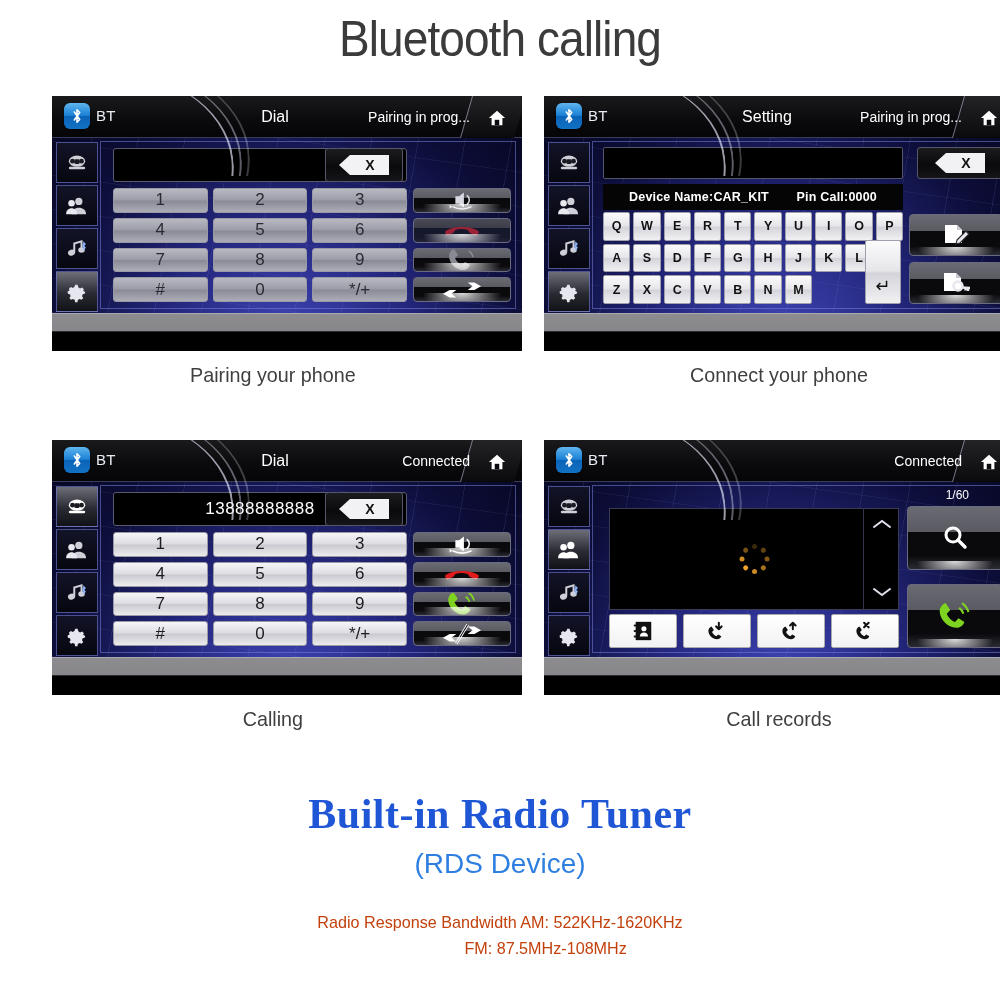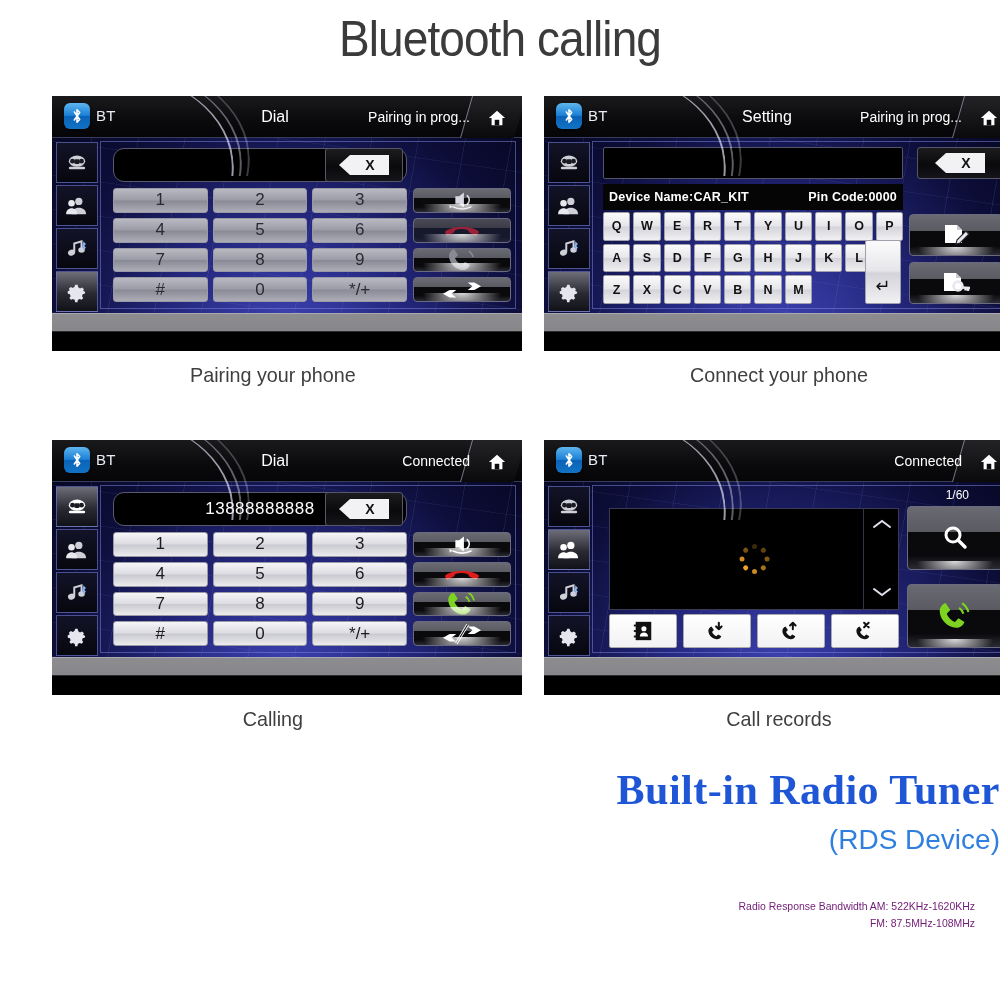--- a/index.html
+++ b/index.html
@@ -147,21 +147,21 @@
   
   .content {
     position: absolute; left: 48px; top: 45px; right: 6px; bottom: 4px;
     border: 1px solid rgba(120,130,215,.55);
     z-index: 3;
   }
 
   
   .dial-display {
     position: absolute; left: 12px; top: 6px; right: 108px; height: 34px;
-    background: #000; border: 1px solid #5a5a6e; border-radius: 11px;
+    background: #000; border: 1px solid #5a5a6e; border-radius: 3px;
     display:flex; align-items:center; justify-content:center;
   }
   .dial-number { color:#fff; font-size:17px; letter-spacing:.5px; }
   .del-btn {
     position:absolute; right:112px; top:6px; width:78px; height:34px;
     background: linear-gradient(180deg,#1c1c1f 0%, #0a0a0c 55%, #15151a 100%);
     border:1px solid #56566a; border-radius:3px;
     display:flex; align-items:center; justify-content:center;
   }
   .del-glyph{
@@ -198,21 +198,21 @@
 
   
   .kb-display{
     position:absolute; left:10px; top:5px; right:104px; height:32px;
     background:#000; border:1px solid #55556a; border-radius:2px;
   }
   .kb-info{
     position:absolute; left:10px; top:42px; right:104px; height:26px;
     background:#050505; color:#fff; font-size:12.5px; font-weight:bold;
     display:flex; align-items:center; justify-content:space-between;
-    padding:0 6px; letter-spacing:.2px;
+    padding:0 26px; letter-spacing:.2px;
   }
   .kb-rows{ position:absolute; left:10px; top:70px; right:104px; bottom:4px;
             display:flex; flex-direction:column; gap:3px; }
   .kb-row{ display:flex; gap:3px; flex:1; }
   .kb-key{
     flex:1; background: linear-gradient(180deg,#fbfbfc 0%, #e6e6ea 48%, #d3d3da 52%, #f1f1f3 100%);
     border:1px solid #a0a0ac; border-radius:2px;
     display:flex; align-items:center; justify-content:center;
     color:#111; font-size:12.5px; font-weight:bold;
   }
@@ -251,27 +251,27 @@
              display:flex; gap:6px; }
   .rec-tab{
     flex:1; background: linear-gradient(180deg,#ffffff 0%, #f2f2f4 100%);
     border:1px solid #aaa; border-radius:2px;
     display:flex; align-items:center; justify-content:center;
   }
   .rec-actions{ position:absolute; right:4px; top:20px; bottom:4px; width:96px;
                 display:flex; flex-direction:column; gap:14px; }
 
   
-  .radio-block { position:absolute; left:0; right:0; top:766px; text-align:right; }
+  .radio-block { position:absolute; left:0; right:0; top:790px; text-align:center; }
   .radio-title {
     font-family: "Liberation Serif", serif;
     font-weight: bold; font-size: 42px; color:#1f56d6; letter-spacing:.5px;
   }
   .radio-sub { font-size: 28px; color:#2f7fe0; margin-top:10px; }
-  .radio-specs { margin-top: 42px; color:#701a75; font-size:11px; line-height:1.55; }
+  .radio-specs { margin-top: 30px; color:#c2410c; font-size:17px; line-height:1.55; }
   .radio-specs .l2 { padding-left: 96px; }
   .radio-specs div { transform: scaleX(.95); }
 </style>
 </head>
 <body>
 
 <div class="page">
 
   <h1 class="main-title">Bluetooth calling</h1>
 
@@ -456,21 +456,21 @@
             </div>
           </div>
 
           <div class="content">
             <div class="kb-display"></div>
             <div class="del-btn" style="right:4px; top:5px; width:86px; height:32px;">
               <span class="del-glyph">X</span>
             </div>
             <div class="kb-info">
               <span>Device Name:CAR_KIT</span>
-              <span>Pin Code:0000</span>
+              <span>Pin Call:0000</span>
             </div>
             <div class="kb-rows">
               <div class="kb-row">
                 <div class="kb-key">Q</div>
                 <div class="kb-key">W</div>
                 <div class="kb-key">E</div>
                 <div class="kb-key">R</div>
                 <div class="kb-key">T</div>
                 <div class="kb-key">Y</div>
                 <div class="kb-key">U</div>

